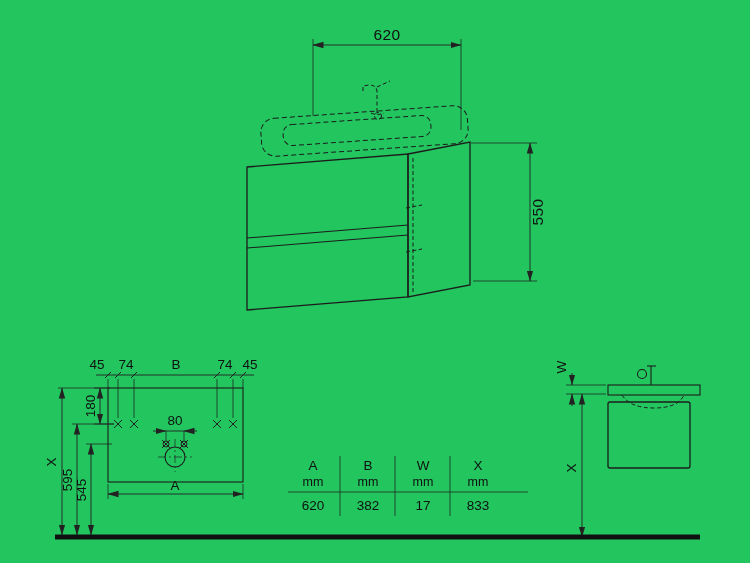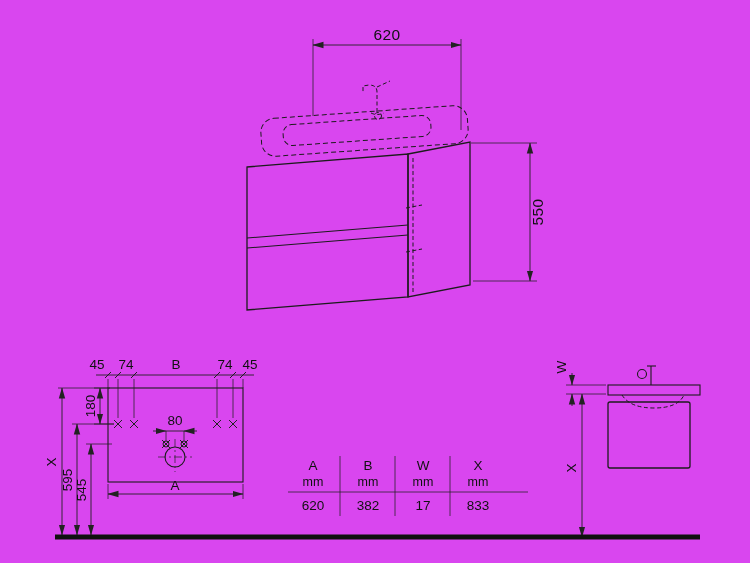--- a/index.html
+++ b/index.html
@@ -1,19 +1,19 @@
 <!DOCTYPE html>
 <html><head>
 <meta charset="utf-8">
 <style>
   html,body{margin:0;padding:0;background:#ffffff;}
   .canvas{
     position:relative;
     width:750px;height:563px;
-    background:#d946ef;
+    background:#22c55e;
     font-family:"Liberation Sans","DejaVu Sans",sans-serif;
     overflow:hidden;
   }
   svg{display:block;}
   
   .obj{stroke:#1c1c1c;stroke-width:1.3;fill:none;}
   .obj2{stroke:#1c1c1c;stroke-width:1.1;fill:none;}
   
   .dash{stroke:#1c1c1c;stroke-width:1;fill:none;stroke-dasharray:5 3;}
   .dashf{stroke:#1c1c1c;stroke-width:1;fill:none;stroke-dasharray:4 2.5;}

